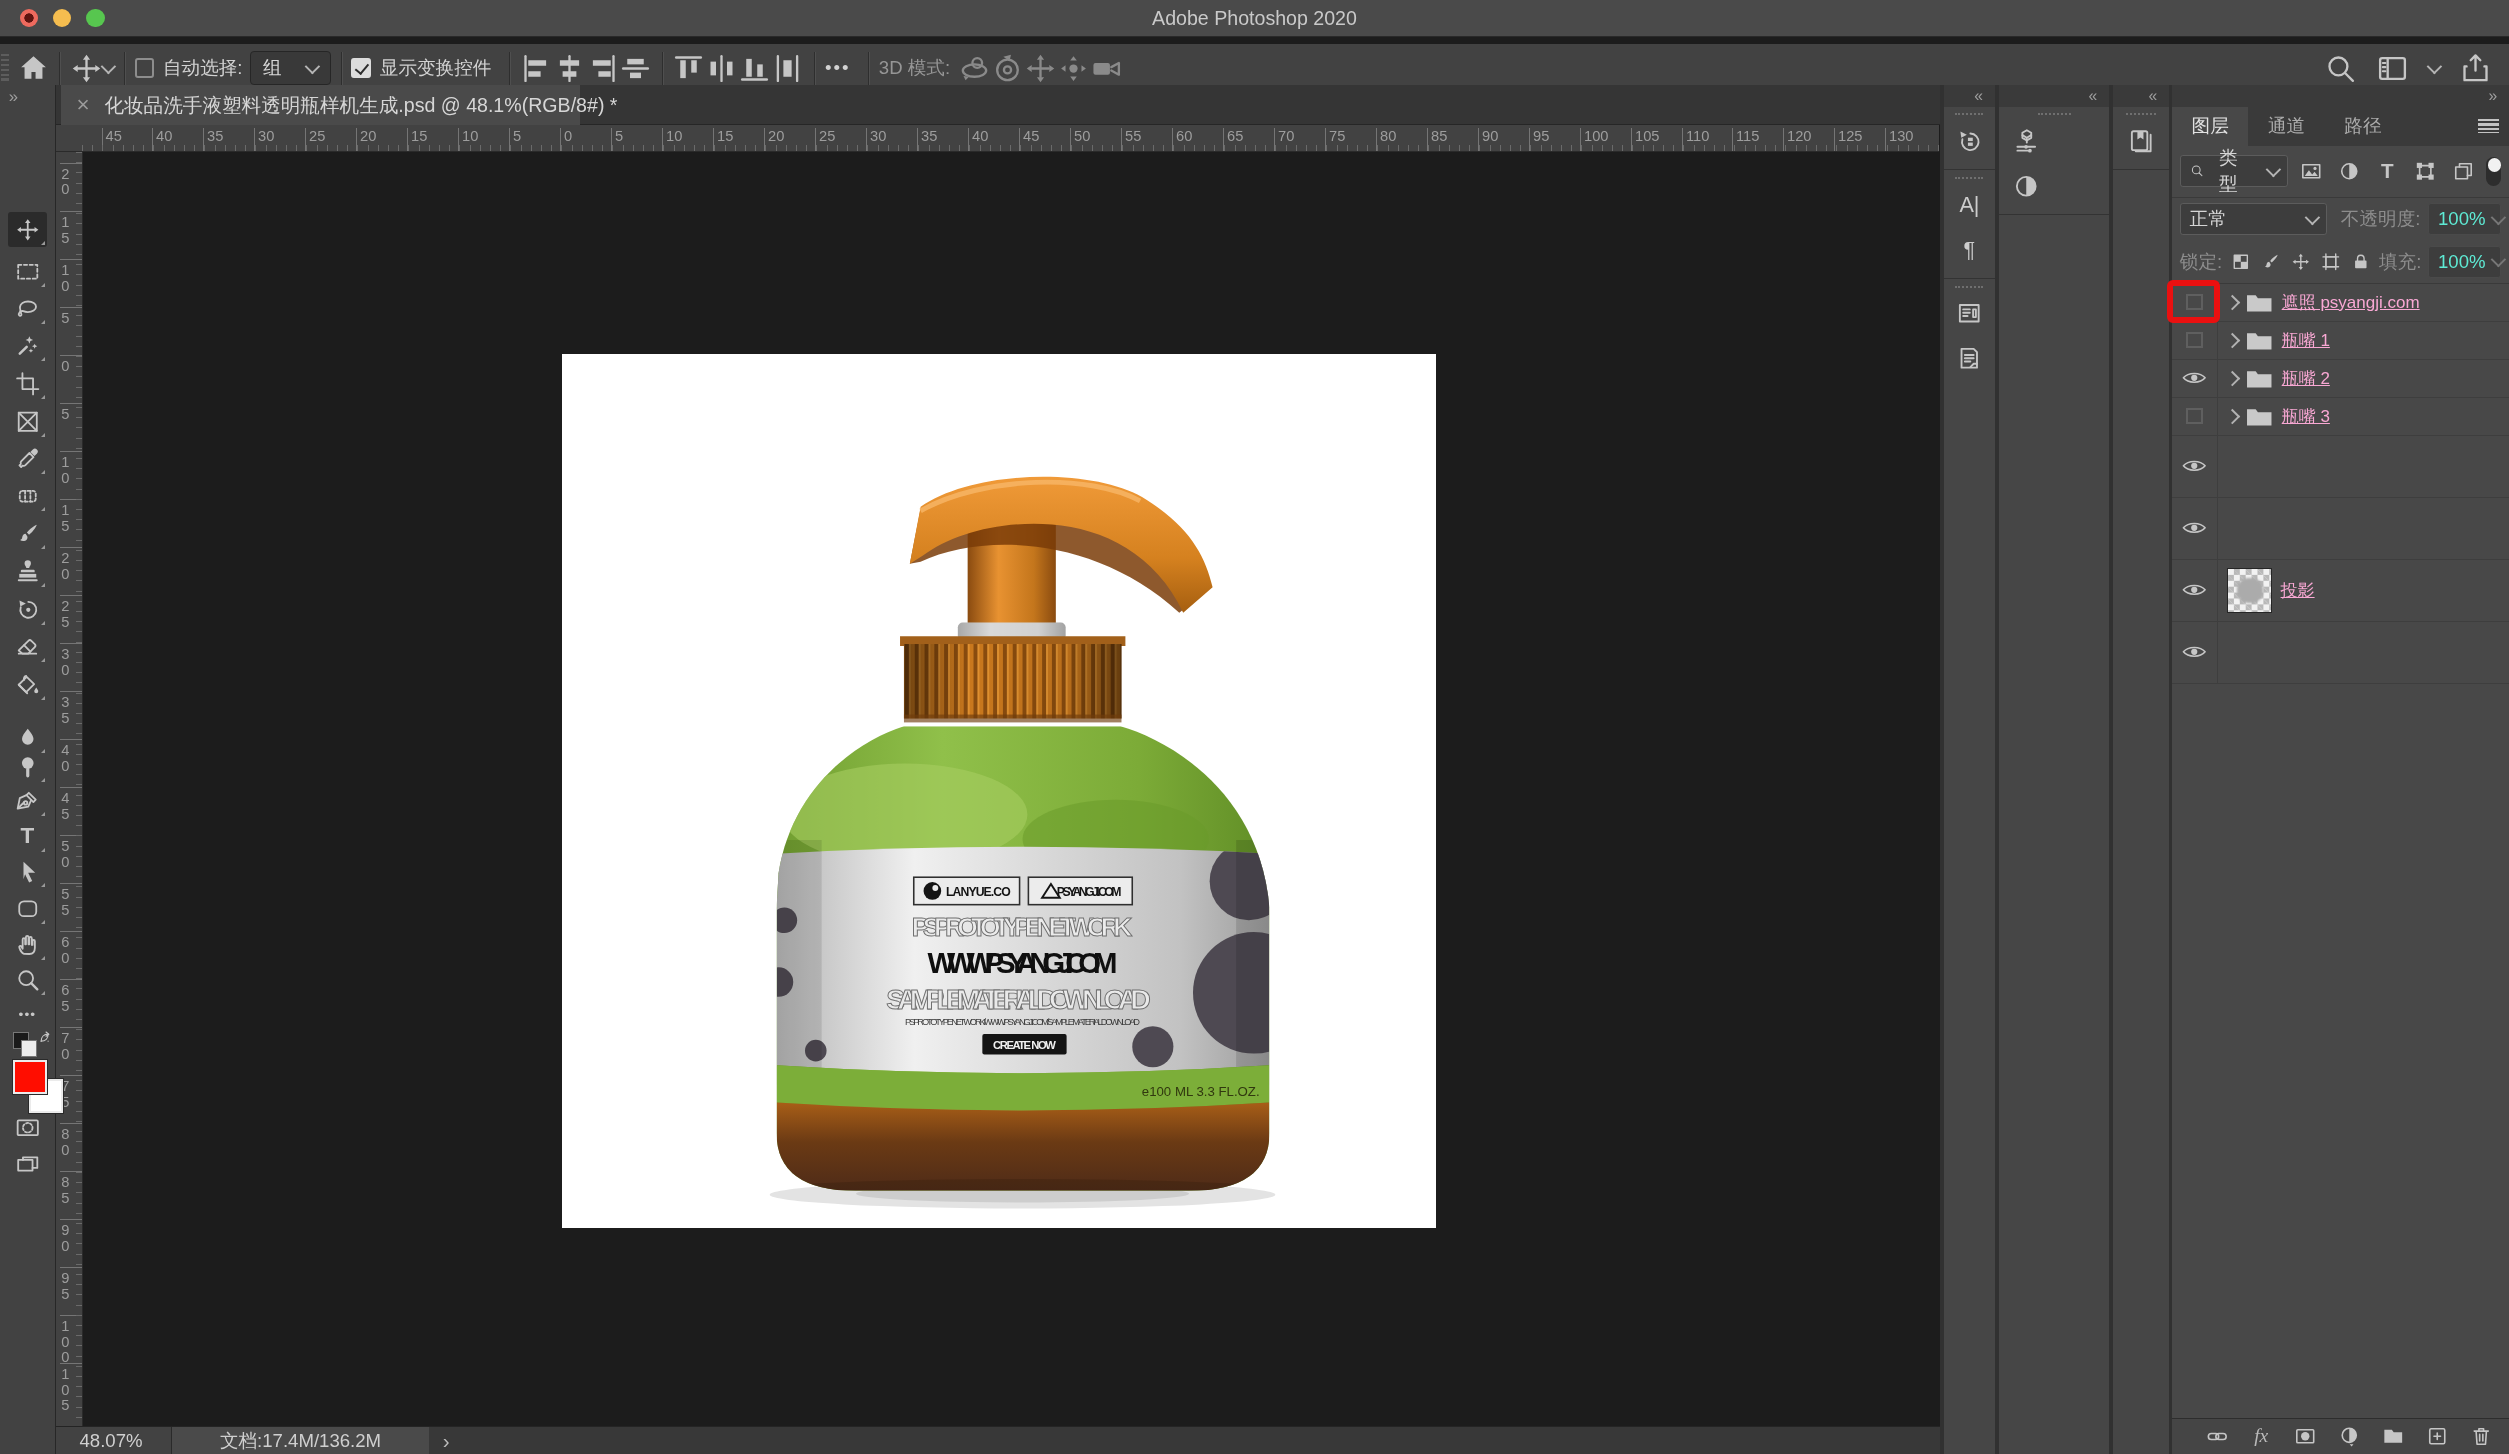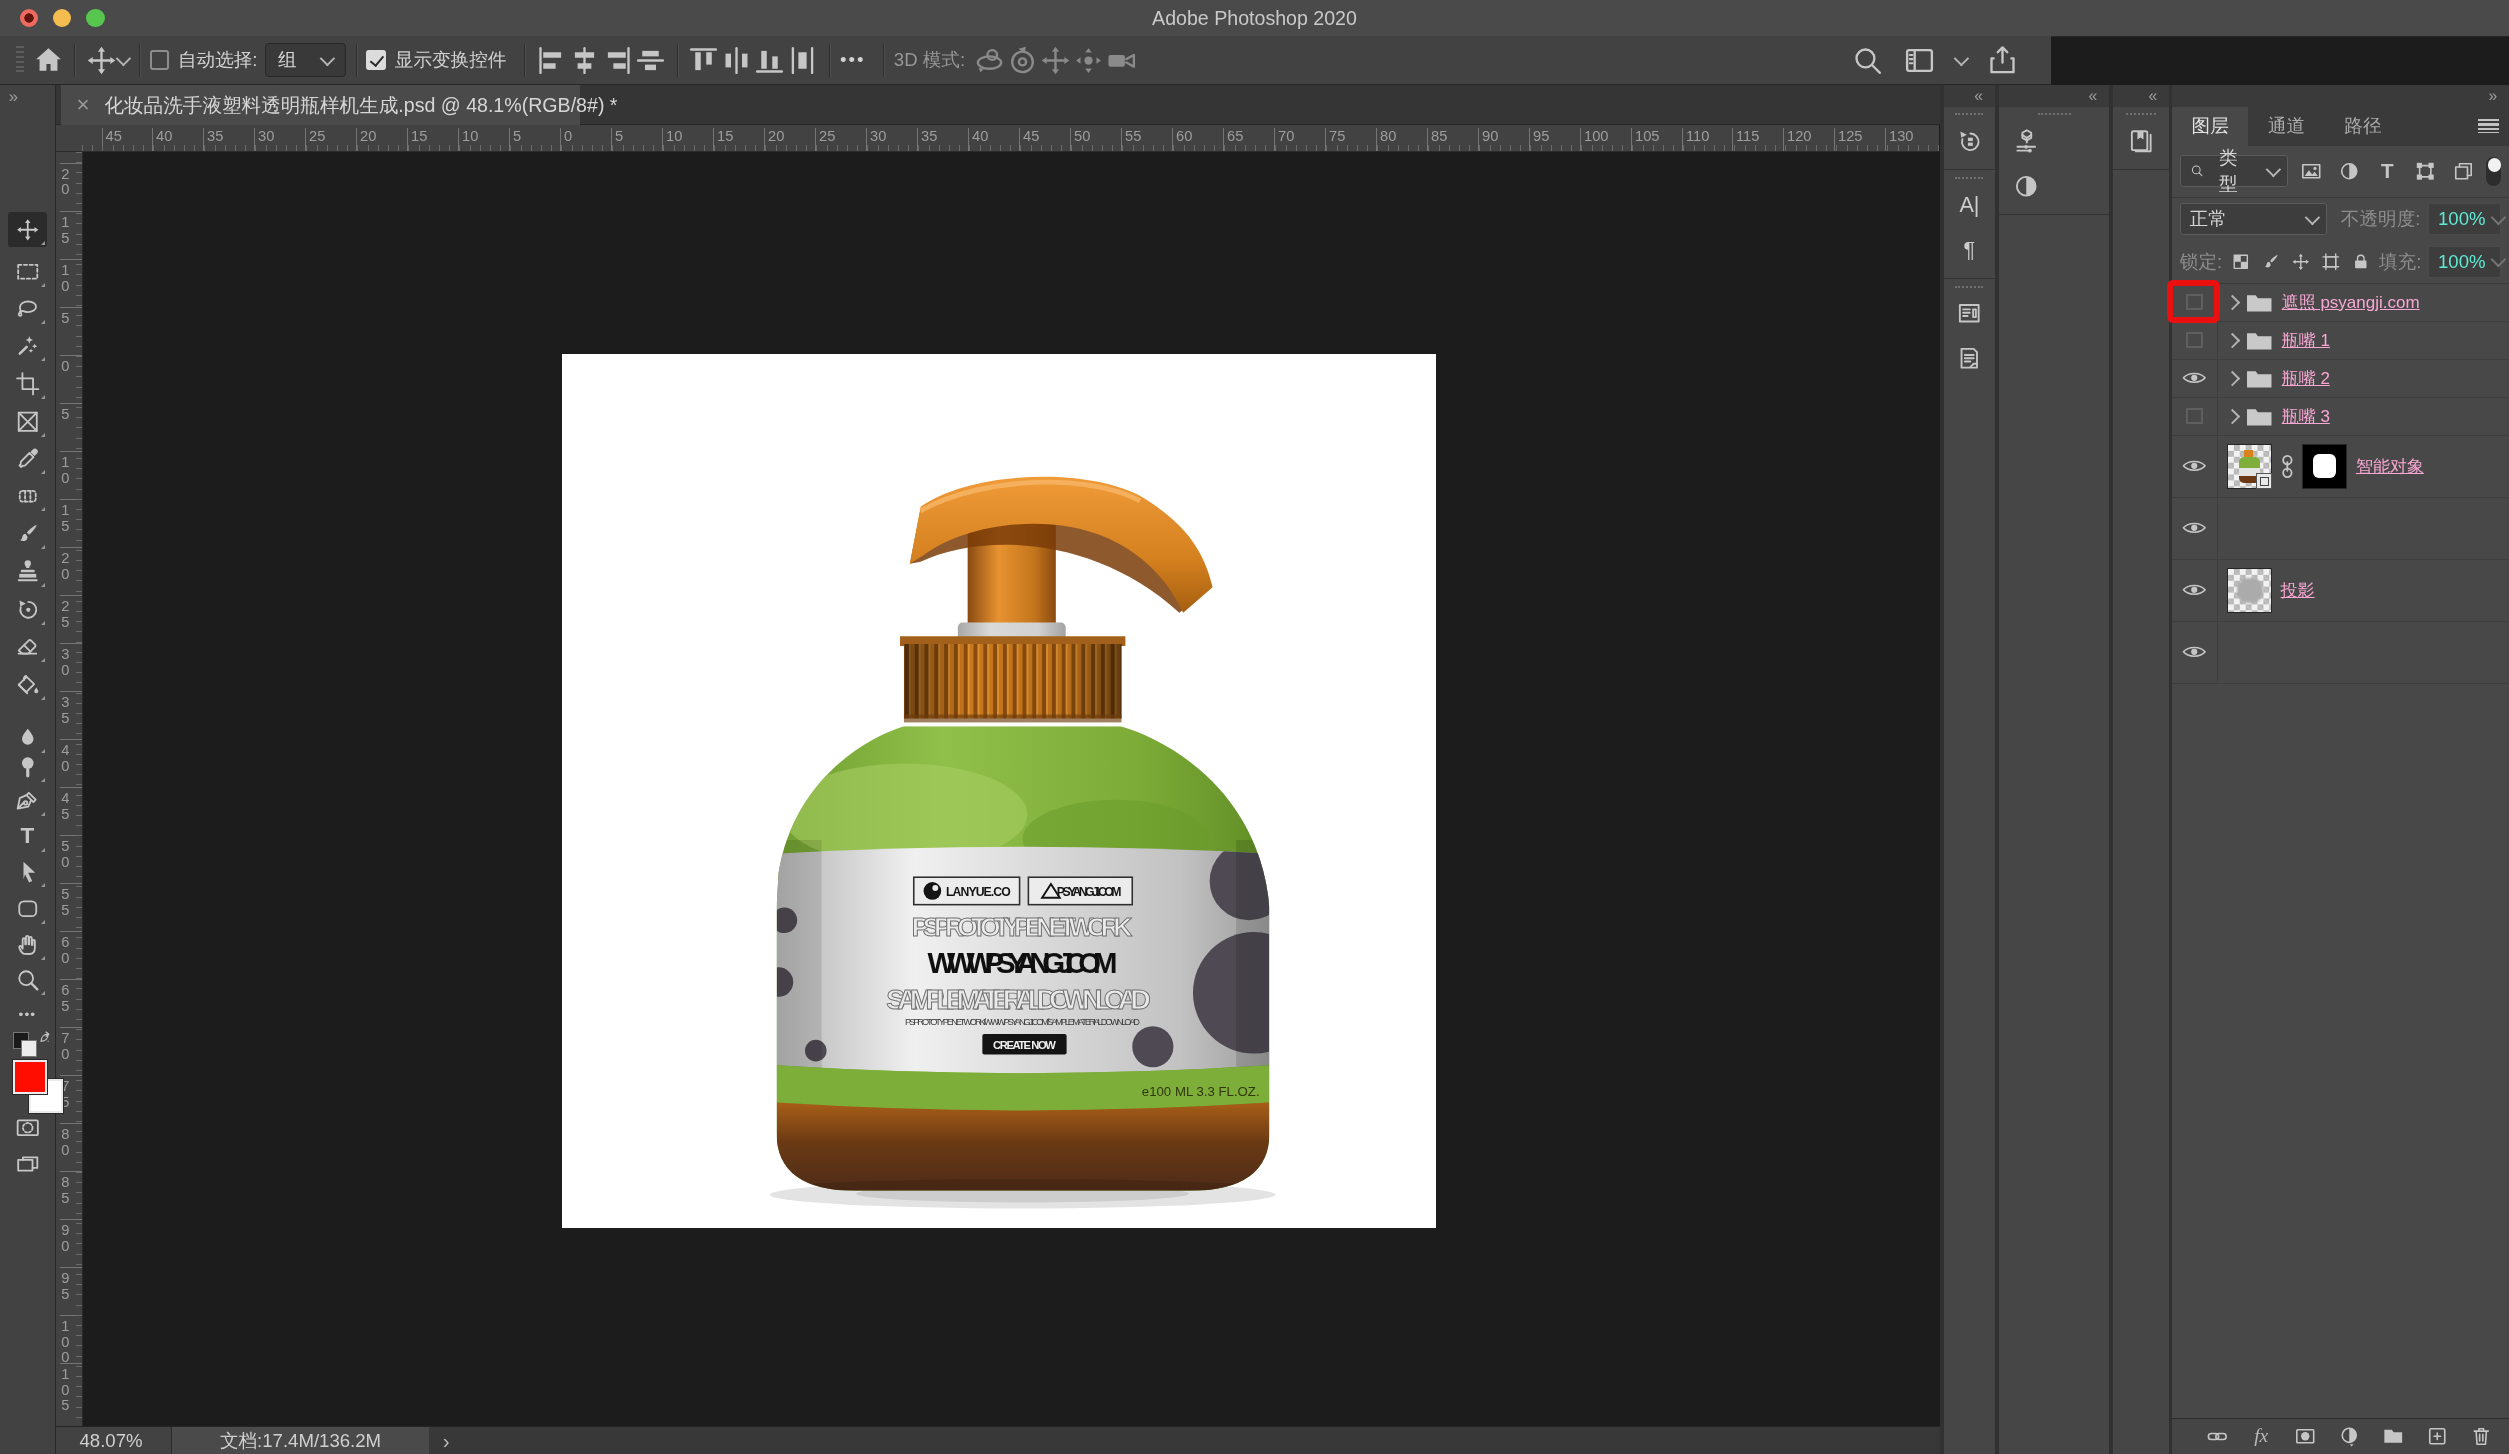--- a/index.html
+++ b/index.html
@@ -9,22 +9,22 @@
   .abs{position:absolute;}
   
   .titlebar{left:0;top:0;width:2509px;height:36px;background:#4a4a4a;border-bottom:1px solid #292929;
             display:flex;align-items:center;justify-content:center;font-size:19.6px;color:#c9c9c9;text-align:center;}
   .lights{position:absolute;left:19.6px;top:8.8px;display:flex;gap:14.7px;}
   .light{width:18.6px;height:18.6px;border-radius:50%;}
   .light.red{background:radial-gradient(circle,#5f1410 0 4.4px,#ef6a5e 4.9px);}
   .light.yellow{background:#f5bd4f;}
   .light.green{background:#57c64f;}
   
-  .optionsbar{left:0;top:36px;width:2051px;height:49px;background:#424242;border-bottom:1px solid #272727;
-              display:flex;align-items:center;padding:0 16px;box-sizing:border-box;font-size:18.6px;}
+  .optionsbar{left:0;top:44px;width:2509px;height:49px;background:#424242;border-bottom:1px solid #272727;
+              display:flex;align-items:center;padding:0 1px;box-sizing:border-box;font-size:18.6px;}
   .obgrip{width:7.8px;height:29px;margin-right:7.8px;background:repeating-linear-gradient(180deg,#5d5d5d 0 2px,transparent 2px 4.9px);}
   .vdiv{width:1px;height:33px;background:#2e2e2e;box-shadow:1px 0 0 #4f4f4f;margin:0 9.8px;flex:none;}
   .oicon{width:33px;height:33px;display:flex;align-items:center;justify-content:center;flex:none;}
   .ic{fill:none;stroke:#c6c6c6;stroke-width:1.7;stroke-linecap:round;stroke-linejoin:round;}
   .ic .f{fill:#c6c6c6;stroke:none;}
   .ic.dim{stroke:#8a8a8a;}
   .ic.dim .f{fill:#8a8a8a;}
   .chev{width:8.8px;height:8.8px;border-right:2px solid #b5b5b5;border-bottom:2px solid #b5b5b5;
         transform:rotate(45deg);margin-top:-3.9px;flex:none;}
   .cb{width:19.6px;height:19.6px;border:2px solid #8d8d8d;border-radius:2.9px;box-sizing:border-box;margin-right:8.8px;flex:none;position:relative;}
@@ -915,38 +915,20 @@
           <span class="lname">瓶嘴 3</span>
         </div>
       </div>
       <div class="lrow h62">
         <div class="viscell">
           <svg class="eye ic" viewBox="0 0 26 16">
               <path d="M1.5 8C6.5 1.8 19.5 1.8 24.5 8 19.5 14.2 6.5 14.2 1.5 8z"></path>
               <circle class="f" cx="13" cy="8" r="3.3"></circle>
             </svg>
         </div>
-        <div class="lbody">
-          <div class="thumb">
-            <div class="mini-bottle">
-                <div class="mb-pump"></div>
-                <div class="mb-body"></div>
-                <div class="mb-label"></div>
-                <div class="mb-base"></div>
-              </div>
-            <div class="sobadge"></div>
-          </div>
-          <svg class="chain ic" viewBox="0 0 12 26">
-              <circle cx="6" cy="7" r="4"></circle>
-              <circle cx="6" cy="19" r="4"></circle>
-              <path d="M6 9v8"></path>
-            </svg>
-          <div class="maskthumb"></div>
-          <span class="lname">智能对象</span>
-        </div>
       </div>
       <div class="lrow h62">
         <div class="viscell">
           <svg class="eye ic" viewBox="0 0 26 16">
               <path d="M1.5 8C6.5 1.8 19.5 1.8 24.5 8 19.5 14.2 6.5 14.2 1.5 8z"></path>
               <circle class="f" cx="13" cy="8" r="3.3"></circle>
             </svg>
         </div>
       </div>
       <div class="lrow h62">

